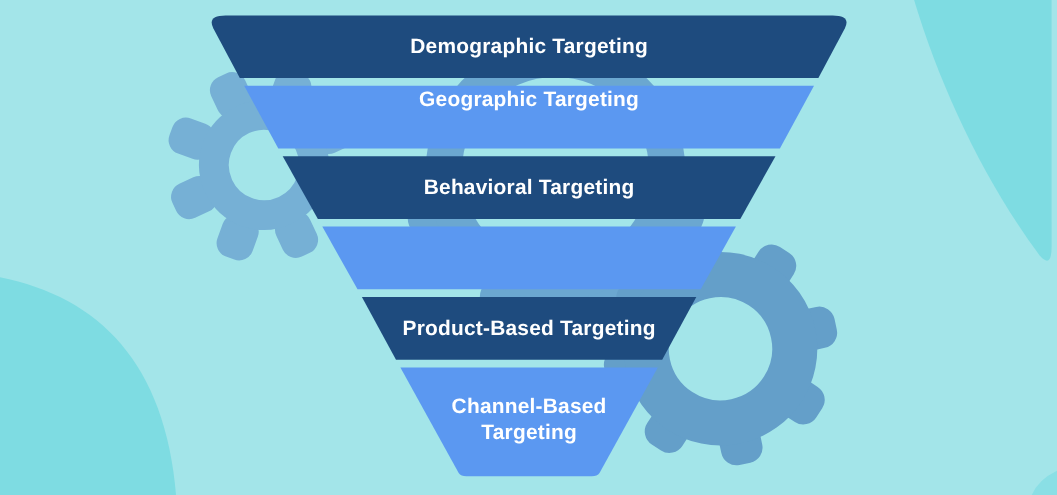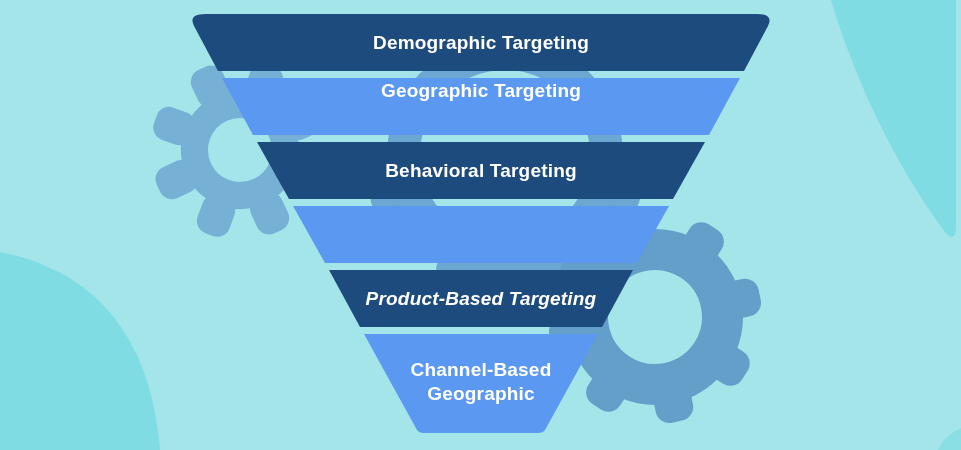--- a/index.html
+++ b/index.html
@@ -80,15 +80,15 @@
     <path d="M222,78 L740,78 L709,135 L253,135 Z" fill="#5b98f1"></path>
     <path d="M257,142 L705,142 L673,199 L289,199 Z" fill="#1e4b7e"></path>
     <path d="M293,206 L669,206 L637,263 L325,263 Z" fill="#5b98f1"></path>
     <path d="M329,270 L633,270 L602,327 L360,327 Z" fill="#1e4b7e"></path>
     <path d="M364,334 L598,334 L545,430 Q543,433 538,433 L424,433 Q419,433 417,430 Z" fill="#5b98f1"></path>
   </svg>
 
   <div class="funnel-label" style="top:43px;">Demographic Targeting</div>
   <div class="funnel-label" style="top:91px;">Geographic Targeting</div>
   <div class="funnel-label" style="top:171px;">Behavioral Targeting</div>
-  <div class="funnel-label" style="top:299px;font-style:italic;">Product-Based Targeting</div>
-  <div class="funnel-label wrap" style="top:382px;">Channel-Based Geographic</div>
+  <div class="funnel-label" style="top:299px;">Product-Based Targeting</div>
+  <div class="funnel-label wrap" style="top:382px;">Channel-Based Targeting</div>
 </div>
 
 </body></html>

